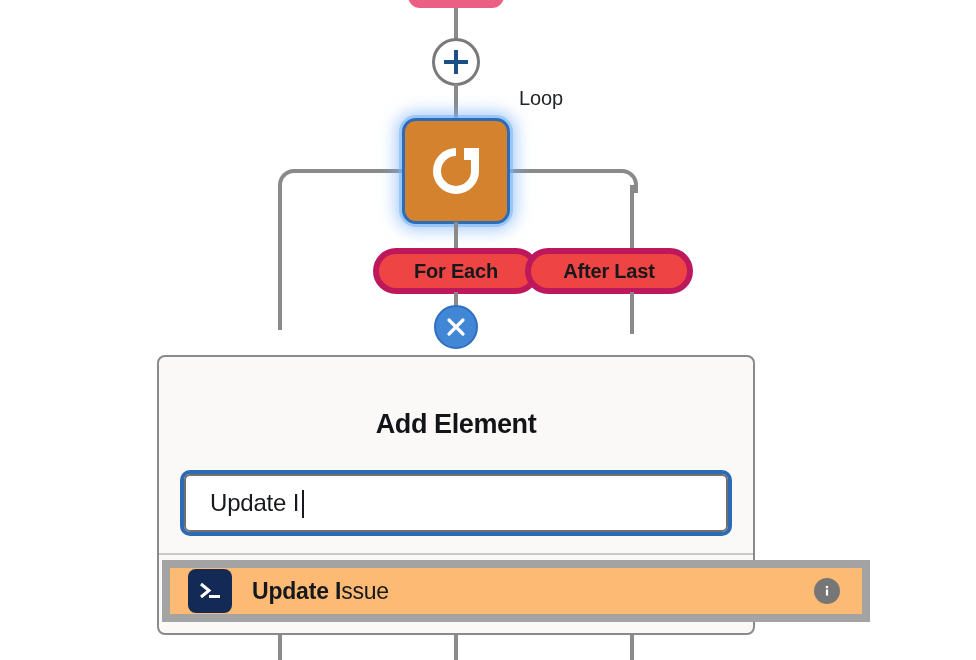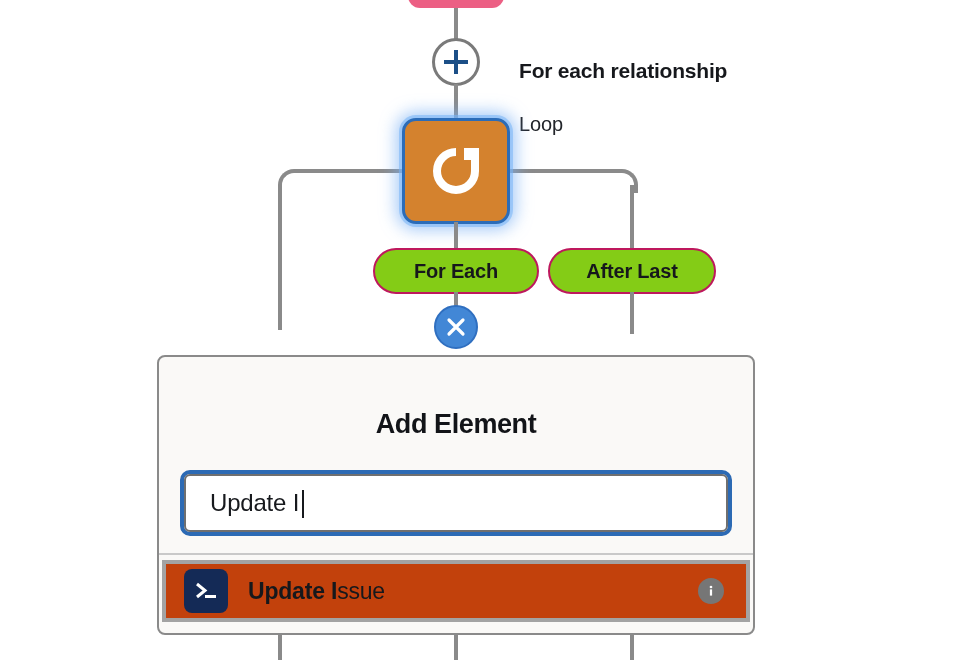--- a/index.html
+++ b/index.html
@@ -130,36 +130,36 @@
     display: flex;
     align-items: center;
     justify-content: center;
   }
   .loop-node svg { display: block; }
 
   
   .pill {
     position: absolute;
     height: 46px;
-    border: 2px solid #be185d;
+    border: 6px solid #be185d;
     border-radius: 24px;
-    background: #84cc16;
+    background: #ef4444;
     box-sizing: border-box;
     display: flex;
     align-items: center;
     justify-content: center;
     font-size: 20px;
     font-weight: bold;
     color: #16181c;
     letter-spacing: -0.2px;
     cursor: pointer;
     white-space: nowrap;
   }
   #pill-foreach { left: 373px; top: 248px; width: 166px; }
-  #pill-afterlast { left: 548px; top: 248px; width: 168px; }
+  #pill-afterlast { left: 525px; top: 248px; width: 168px; }
 
   
   .close-btn {
     position: absolute;
     left: 434px;
     top: 305px;
     width: 44px;
     height: 44px;
     border-radius: 50%;
     background: #4287d6;
@@ -241,25 +241,25 @@
     top: 196px;
     height: 2px;
     background: #c9c9c9;
   }
 
   
   .result-row {
     position: absolute;
     left: 3px;
     top: 203px;
-    width: 588px;
+    width: 708px;
     height: 62px;
-    border: 4px solid #a3a3a3;
-    box-sizing: border-box;
-    background: #c2410c;
+    border: 8px solid #a3a3a3;
+    box-sizing: border-box;
+    background: #fdba74;
     display: flex;
     align-items: center;
     cursor: pointer;
   }
   .term-icon {
     width: 44px;
     height: 44px;
     min-width: 44px;
     margin-left: 18px;
     border-radius: 8px;
@@ -299,21 +299,20 @@
 
   <div class="pink-node"></div>
 
   <div class="vline" style="left:454px; top:8px; height:32px;"></div>
 
   <div class="plus-btn"></div>
 
   <div class="vline" style="left:454px; top:84px; height:38px;"></div>
 
   <div class="node-label">
-    <span class="title">For each relationship</span>
     <span class="subtitle">Loop</span>
   </div>
 
   <div class="hline" style="left:296px; top:169px; width:110px;"></div>
   <div class="corner corner-tl" style="left:278px; top:169px; width:20px; height:20px;"></div>
   <div class="vline" style="left:278px; top:185px; height:145px;"></div>
 
   <div class="hline" style="left:506px; top:169px; width:110px;"></div>
   <div class="corner corner-tr" style="left:614px; top:169px; width:20px; height:20px;"></div>
   <div class="vline" style="left:630px; top:185px; height:145px;"></div>

